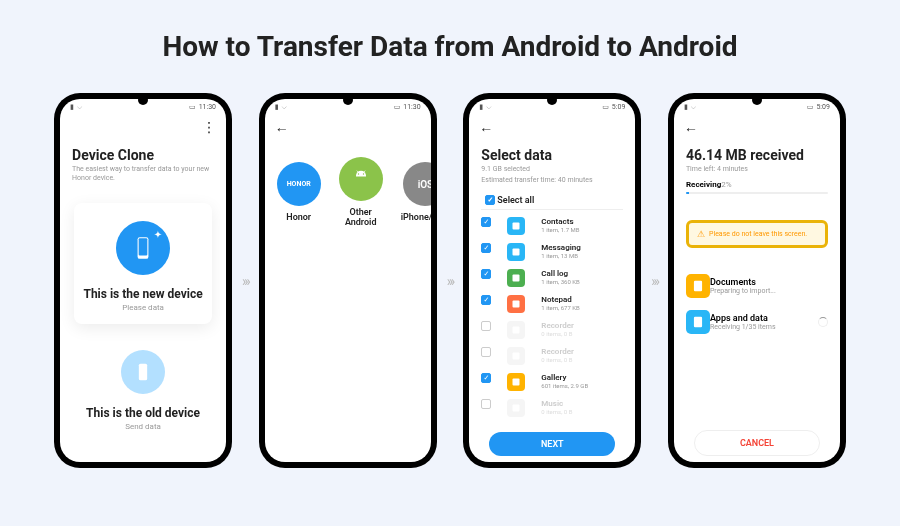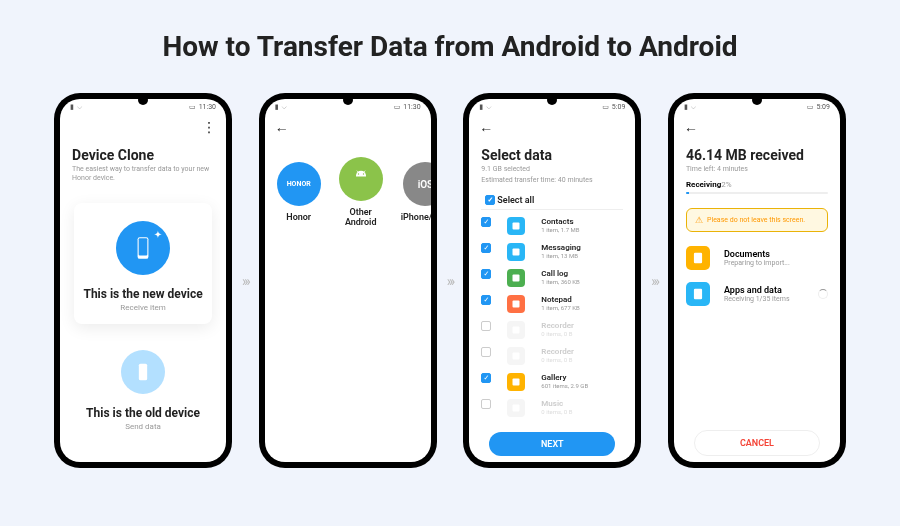--- a/index.html
+++ b/index.html
@@ -52,23 +52,23 @@
 .rowsub{font-size:6px;color:#999}
 .rowsub.disabled{color:#ddd}
 .selectall{font-size:9px;font-weight:600;color:#222;padding:4px 4px;border-bottom:1px solid #eee;margin-bottom:4px;display:flex;align-items:center;gap:2px}
 .nextbtn{background:#2196f3;color:#fff;border-radius:18px;padding:7px 0;text-align:center;font-size:9px;font-weight:600;margin:6px 20px;cursor:pointer}
 .cancelbtn{background:#fff;color:#f44336;border:1px solid #eee;border-radius:18px;padding:7px 0;text-align:center;font-size:9px;font-weight:600;margin:6px 20px;cursor:pointer}
 .recvrow{display:flex;font-size:8px;margin-top:6px}
 .recvrow .label{font-weight:700}
 .recvrow .pct{color:#999}
 .progbar{height:2px;background:#eee;margin-top:3px;border-radius:2px;overflow:hidden}
 .progfill{height:100%;width:2%;background:#2196f3}
-.warn{background:#fff8e1;border:1px solid #eab308;border-radius:6px;padding:6px 8px;font-size:7px;color:#ff9800;margin:8px 0;display:flex;align-items:center;gap:4px}
+.warn{background:#fff8e1;border:3px solid #eab308;border-radius:6px;padding:6px 8px;font-size:7px;color:#ff9800;margin:20px 0;display:flex;align-items:center;gap:4px}
 .warn::before{content:"⚠";font-size:9px}
-.recvitem{display:flex;align-items:center;gap:14px;padding:6px 0}
+.recvitem{display:flex;align-items:center;gap:0;padding:6px 0}
 .recvicon{width:24px;height:24px;border-radius:5px;display:flex;align-items:center;justify-content:center;color:#fff}
 .recvicon svg{width:14px;height:14px}
 .recvtxt{flex:1}
 .recvname{font-size:9px;font-weight:600}
 .recvsub{font-size:7px;color:#999}
 .spinner{width:10px;height:10px;border:1.5px solid #eee;border-top-color:#999;border-radius:50%}
 </style>
 </head>
 <body>
 
@@ -99,21 +99,21 @@
 <div class="content">
 <div class="card">
 <div class="iconcircle blue">
 <svg viewBox="0 0 24 24" fill="#fff">
                   <rect x="7" y="2" width="10" height="20" rx="2"></rect>
                   <rect x="8" y="3" width="8" height="16" rx="1" fill="#2196f3"></rect>
                 </svg>
 <span class="sparkle">✦</span>
 </div>
 <div class="cardtitle">This is the new device</div>
-<div class="cardsub">Receive item</div>
+<div class="cardsub">Please data</div>
 </div>
 <div class="oldcard">
 <div class="iconcircle lightblue" style="width:44px;height:44px">
 <svg viewBox="0 0 24 24" fill="#fff" style="width:20px;height:20px">
                   <rect x="7" y="2" width="10" height="20" rx="2"></rect>
                 </svg>
 </div>
 <div class="cardtitle">This is the old device</div>
 <div class="cardsub">Send data</div>
 </div>

